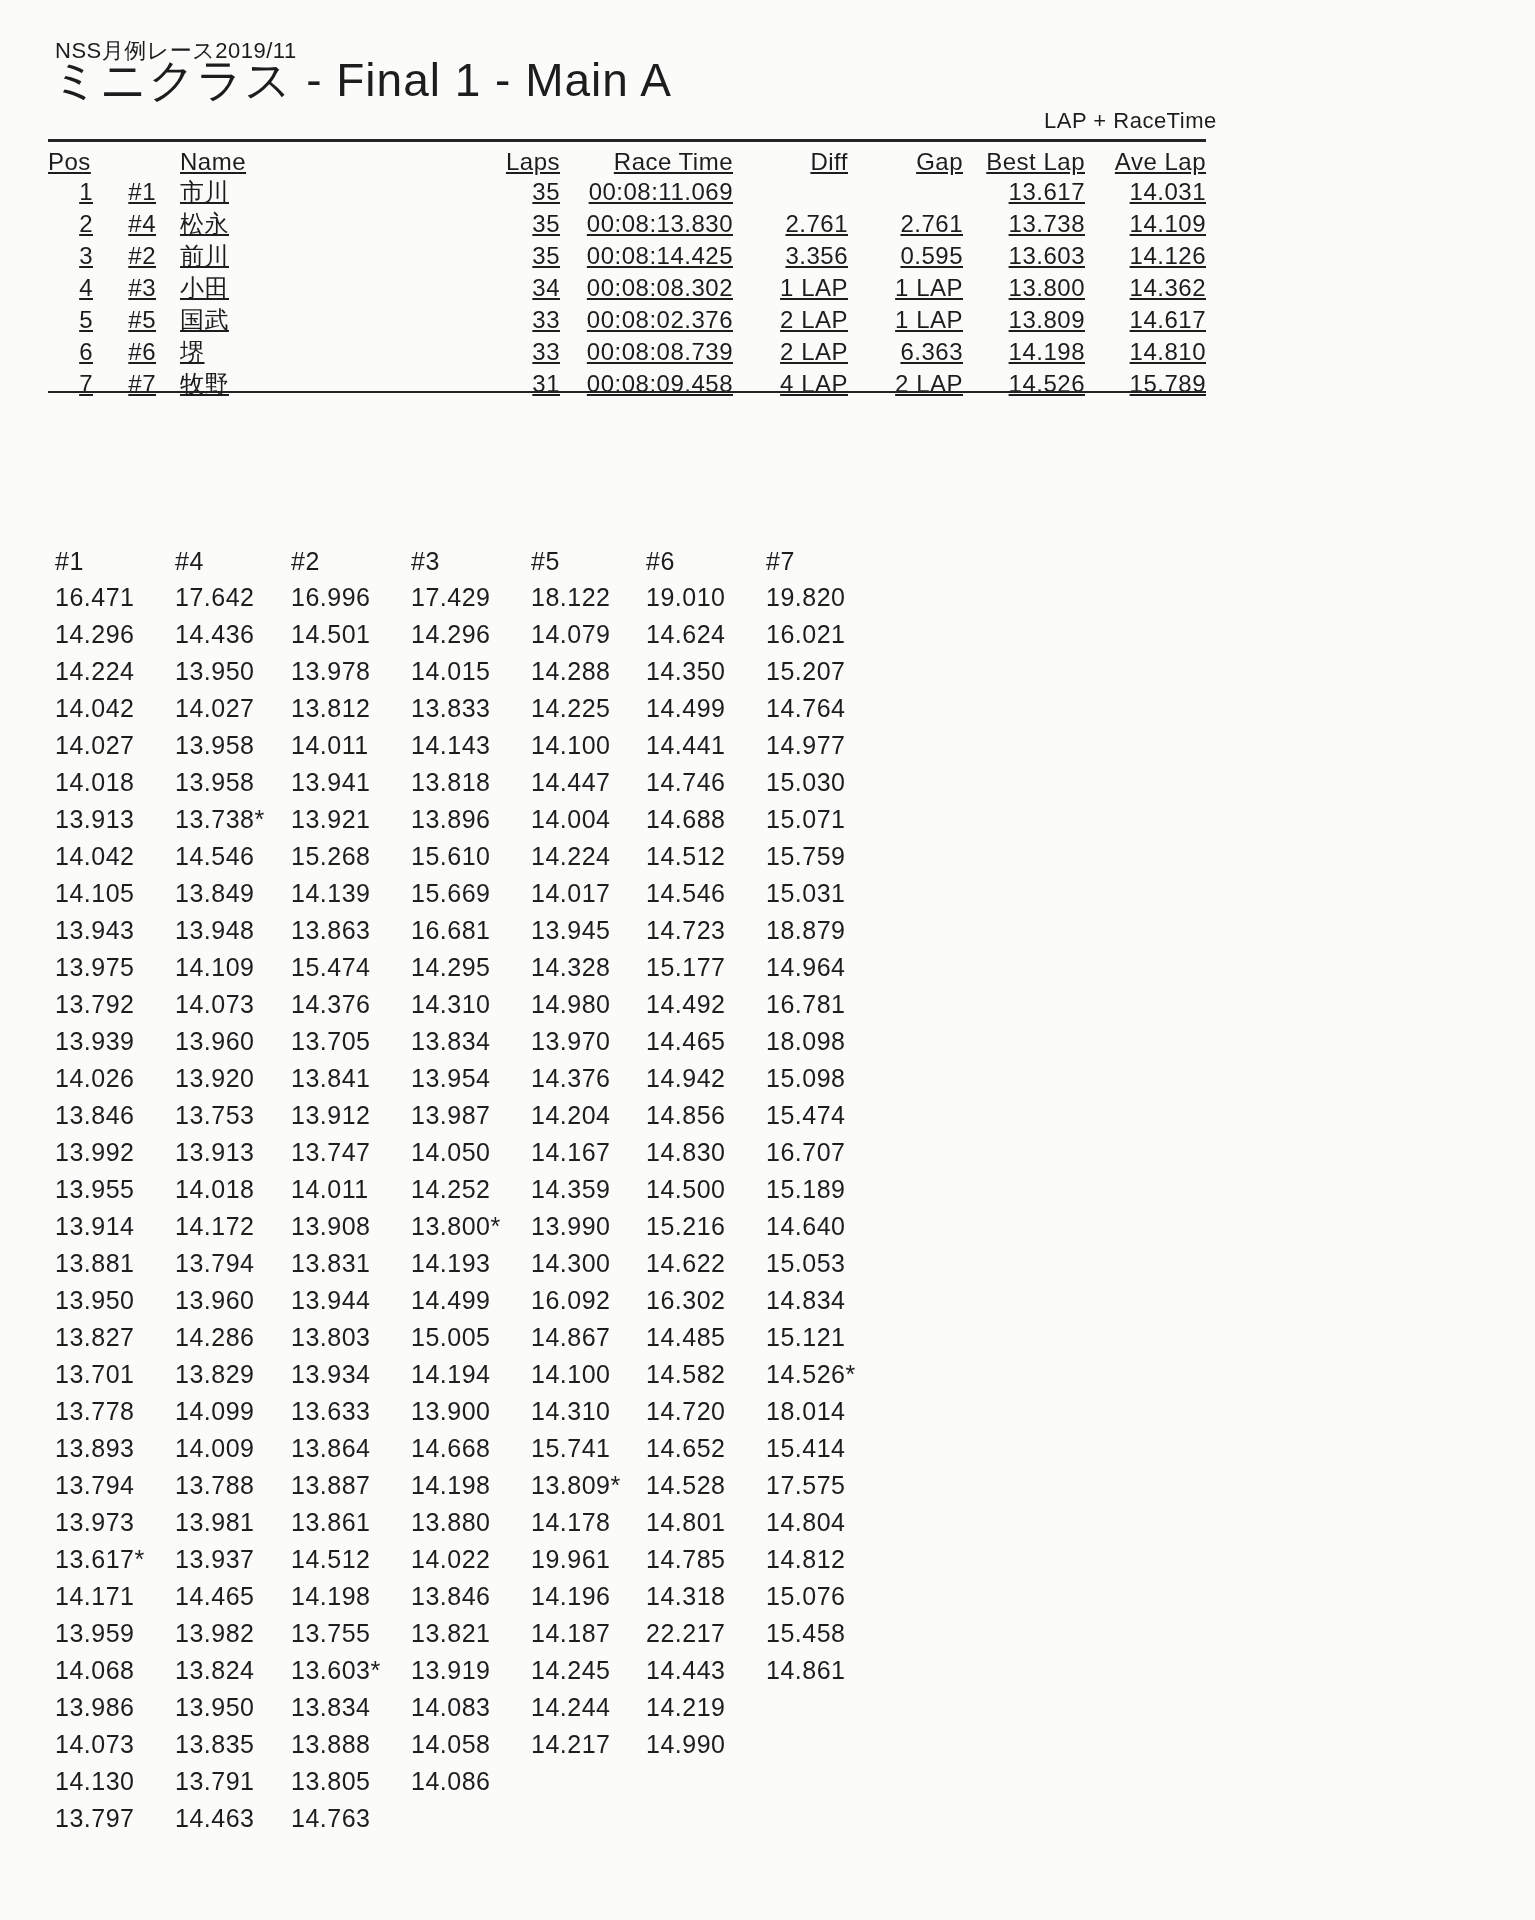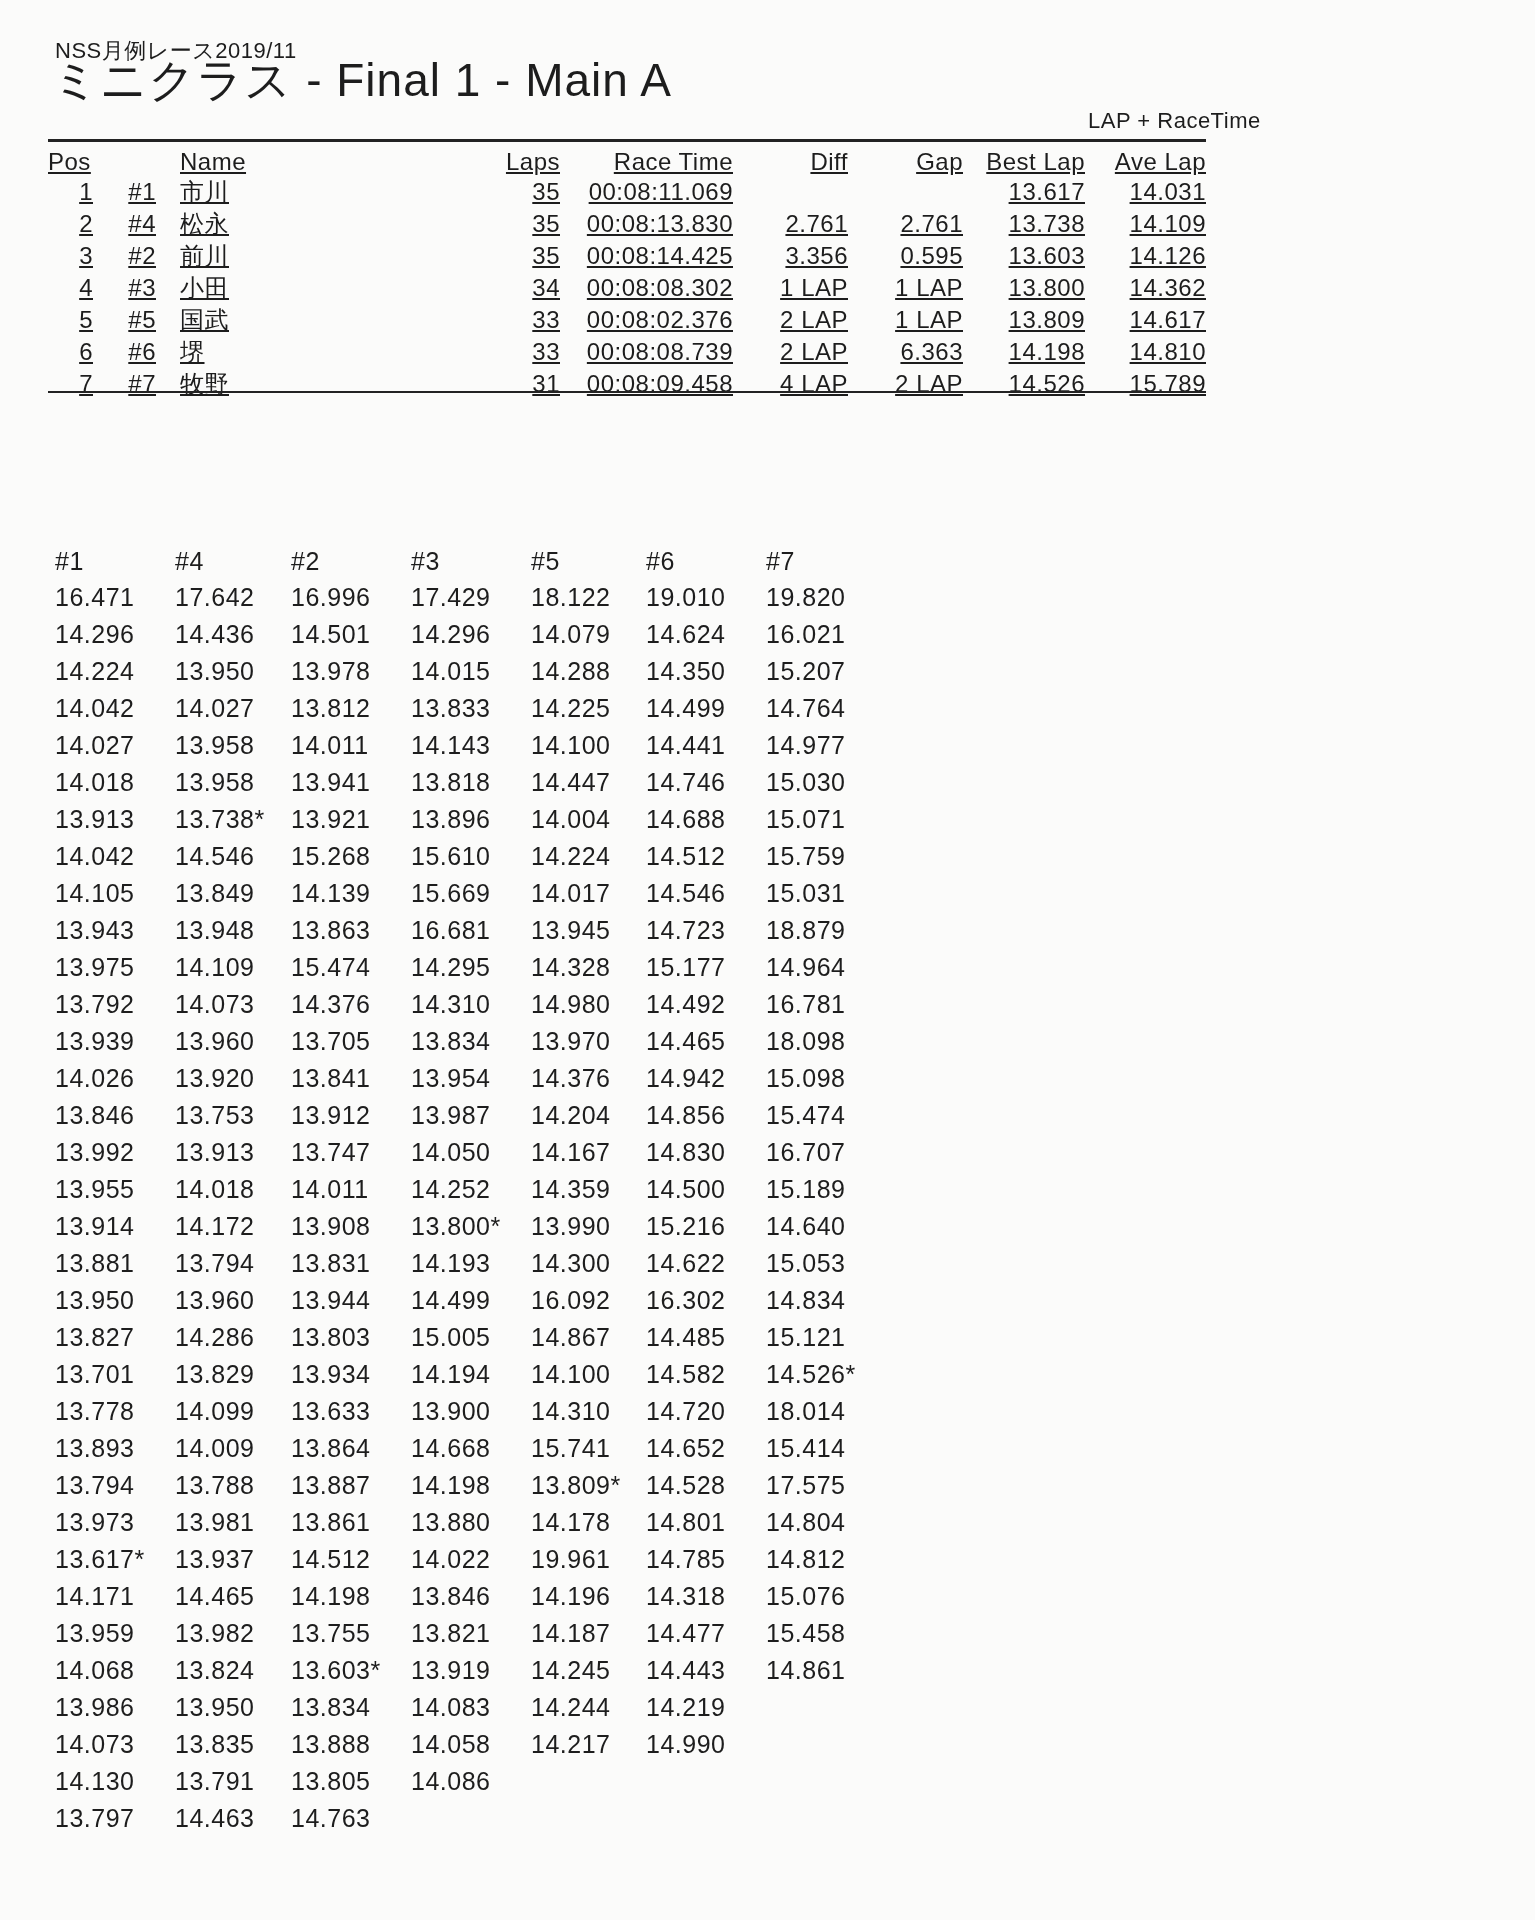--- a/index.html
+++ b/index.html
@@ -14,21 +14,21 @@
   .sheet{position:absolute;inset:0;margin-top:8px;}
   .event-line{
     position:absolute;left:55px;top:28px;
     font-size:22px;letter-spacing:0.5px;
   }
   .page-title{
     position:absolute;left:52px;top:42px;
     font-size:46px;letter-spacing:1px;white-space:nowrap;
   }
   .scoring{
-    position:absolute;left:1088px;top:100px;
+    position:absolute;left:1044px;top:100px;
     font-size:22px;letter-spacing:0.5px;
   }
   .rule{position:absolute;left:48px;width:1158px;background:#232323;}
   .rule-top{top:131px;height:3px;}
   .rule-bottom{top:383px;height:2px;}
   table{border-collapse:collapse;table-layout:fixed;}
   th,td{
     padding:0;font-weight:400;white-space:nowrap;
     overflow:visible;letter-spacing:0.5px;
   }
@@ -442,21 +442,21 @@
           <td>14.196</td>
           <td>14.318</td>
           <td>15.076</td>
         </tr>
         <tr>
           <td>13.959</td>
           <td>13.982</td>
           <td>13.755</td>
           <td>13.821</td>
           <td>14.187</td>
-          <td>14.477</td>
+          <td>22.217</td>
           <td>15.458</td>
         </tr>
         <tr>
           <td>14.068</td>
           <td>13.824</td>
           <td>13.603*</td>
           <td>13.919</td>
           <td>14.245</td>
           <td>14.443</td>
           <td>14.861</td>

